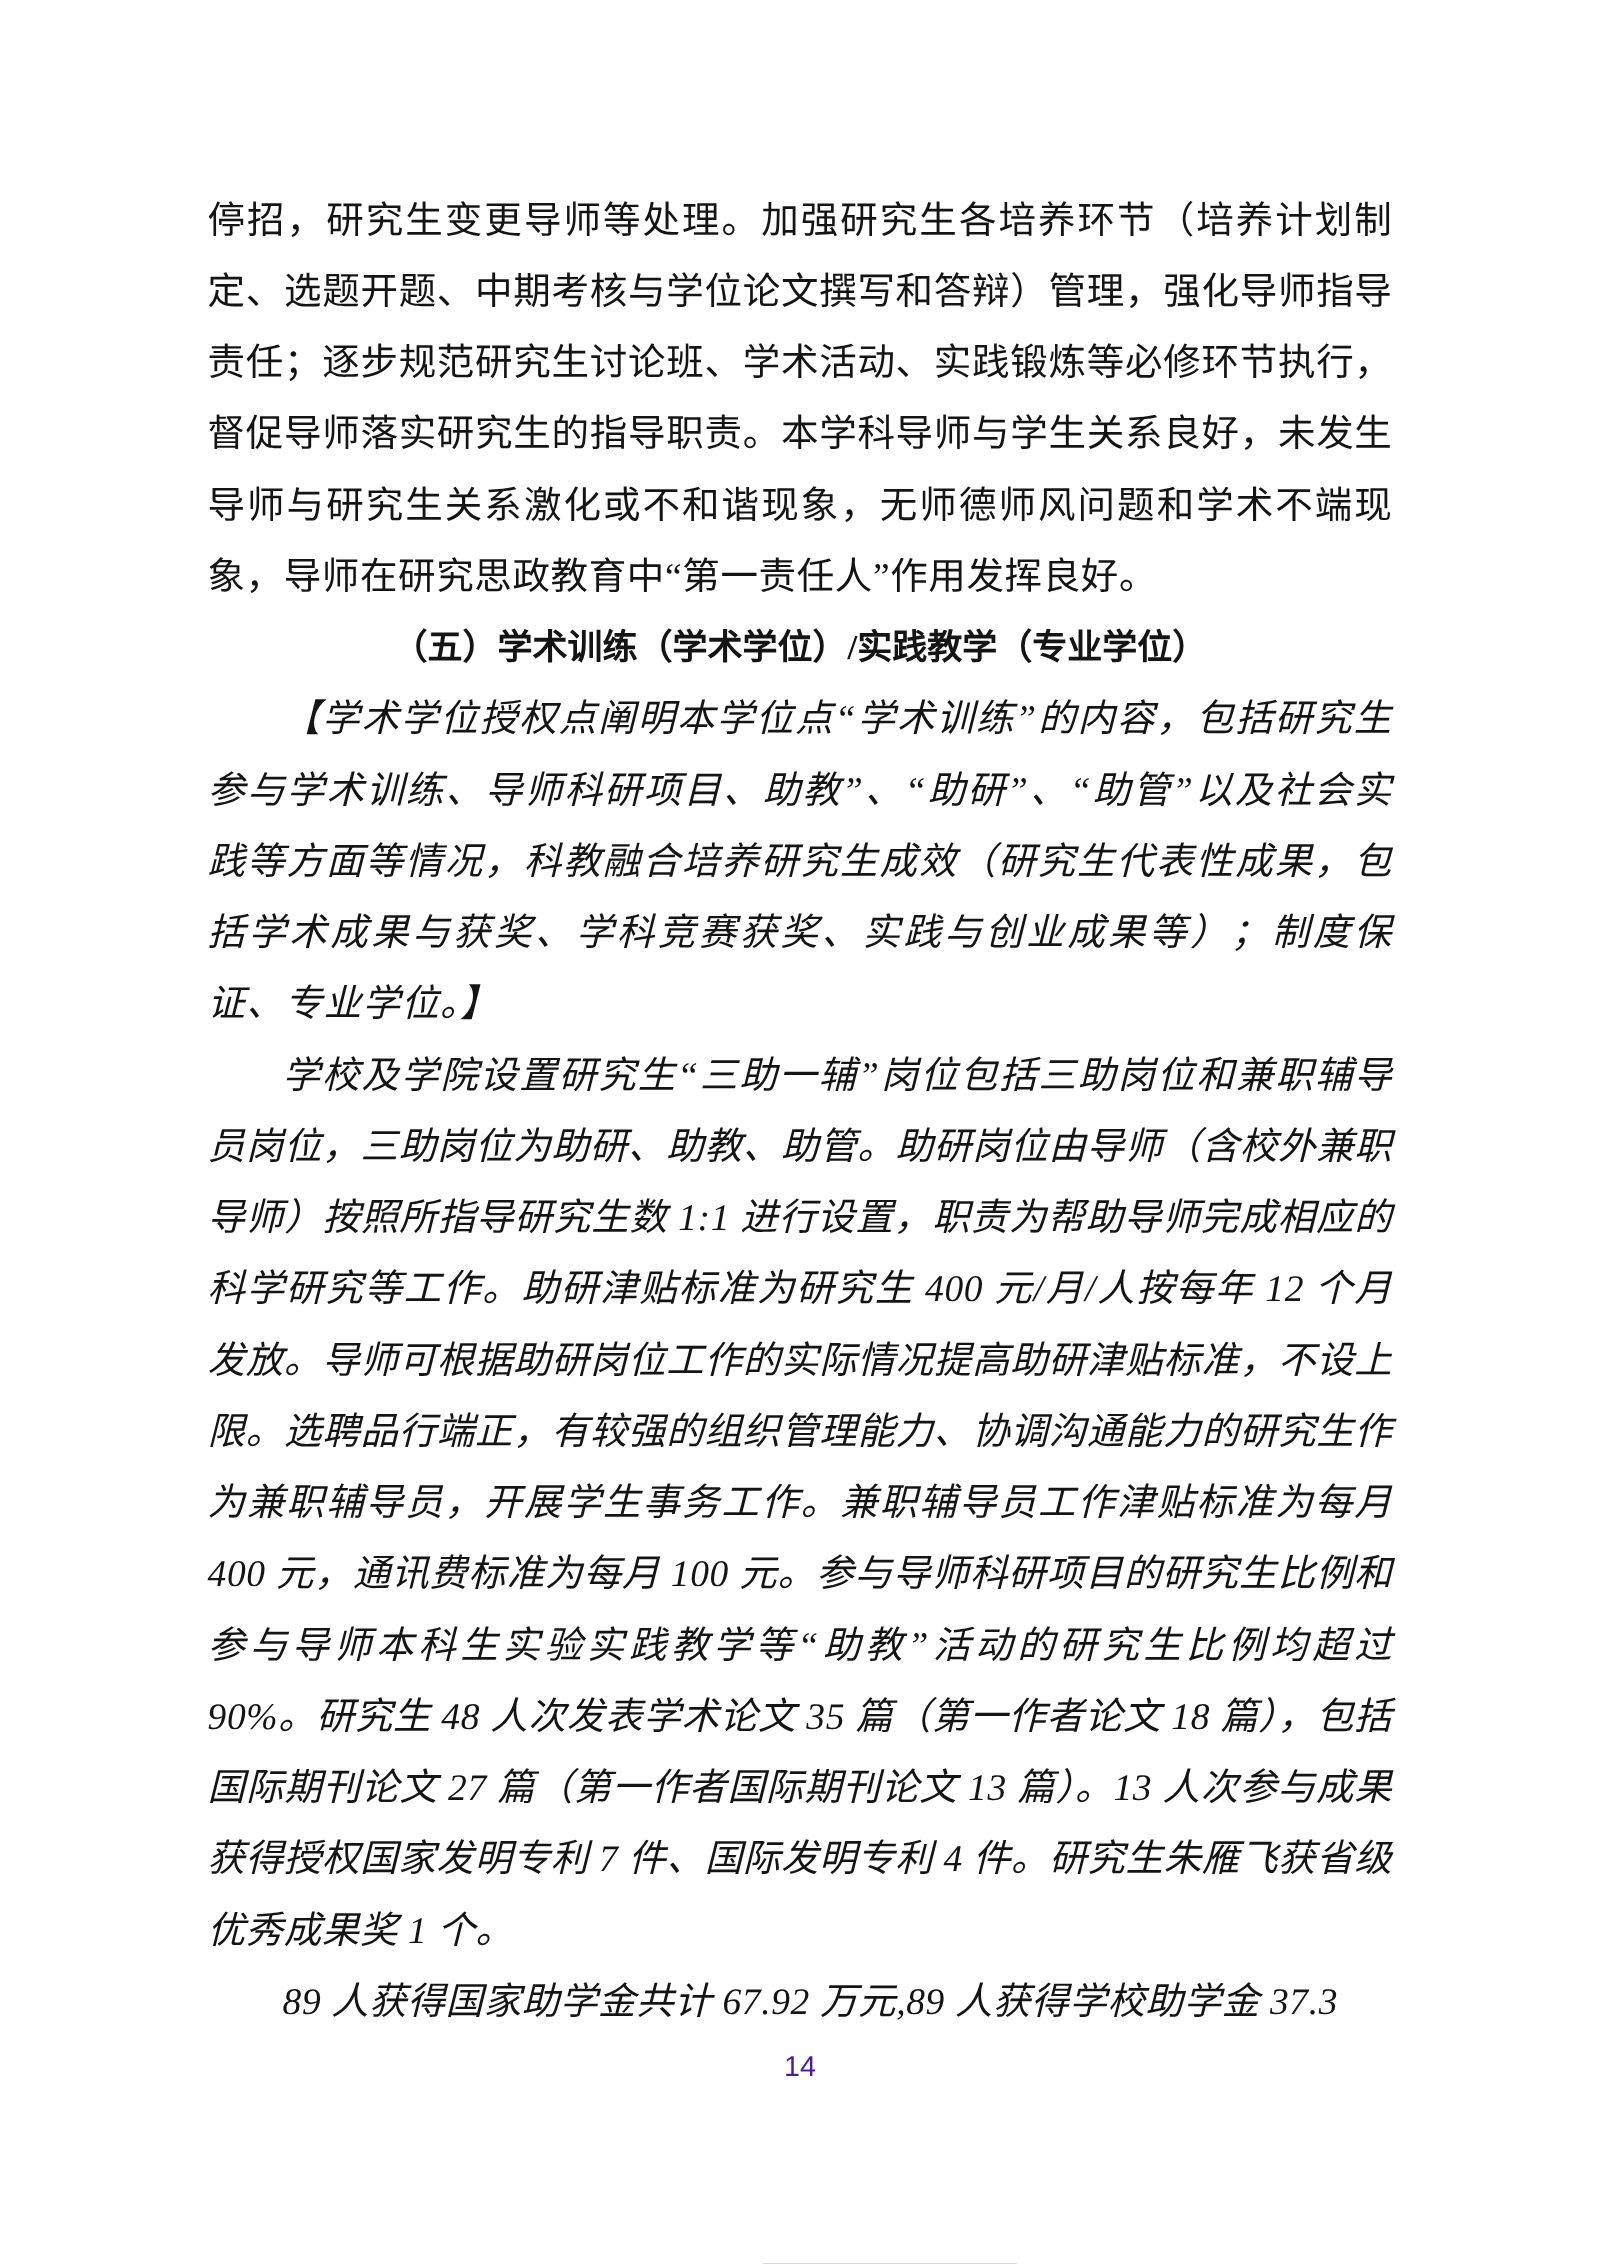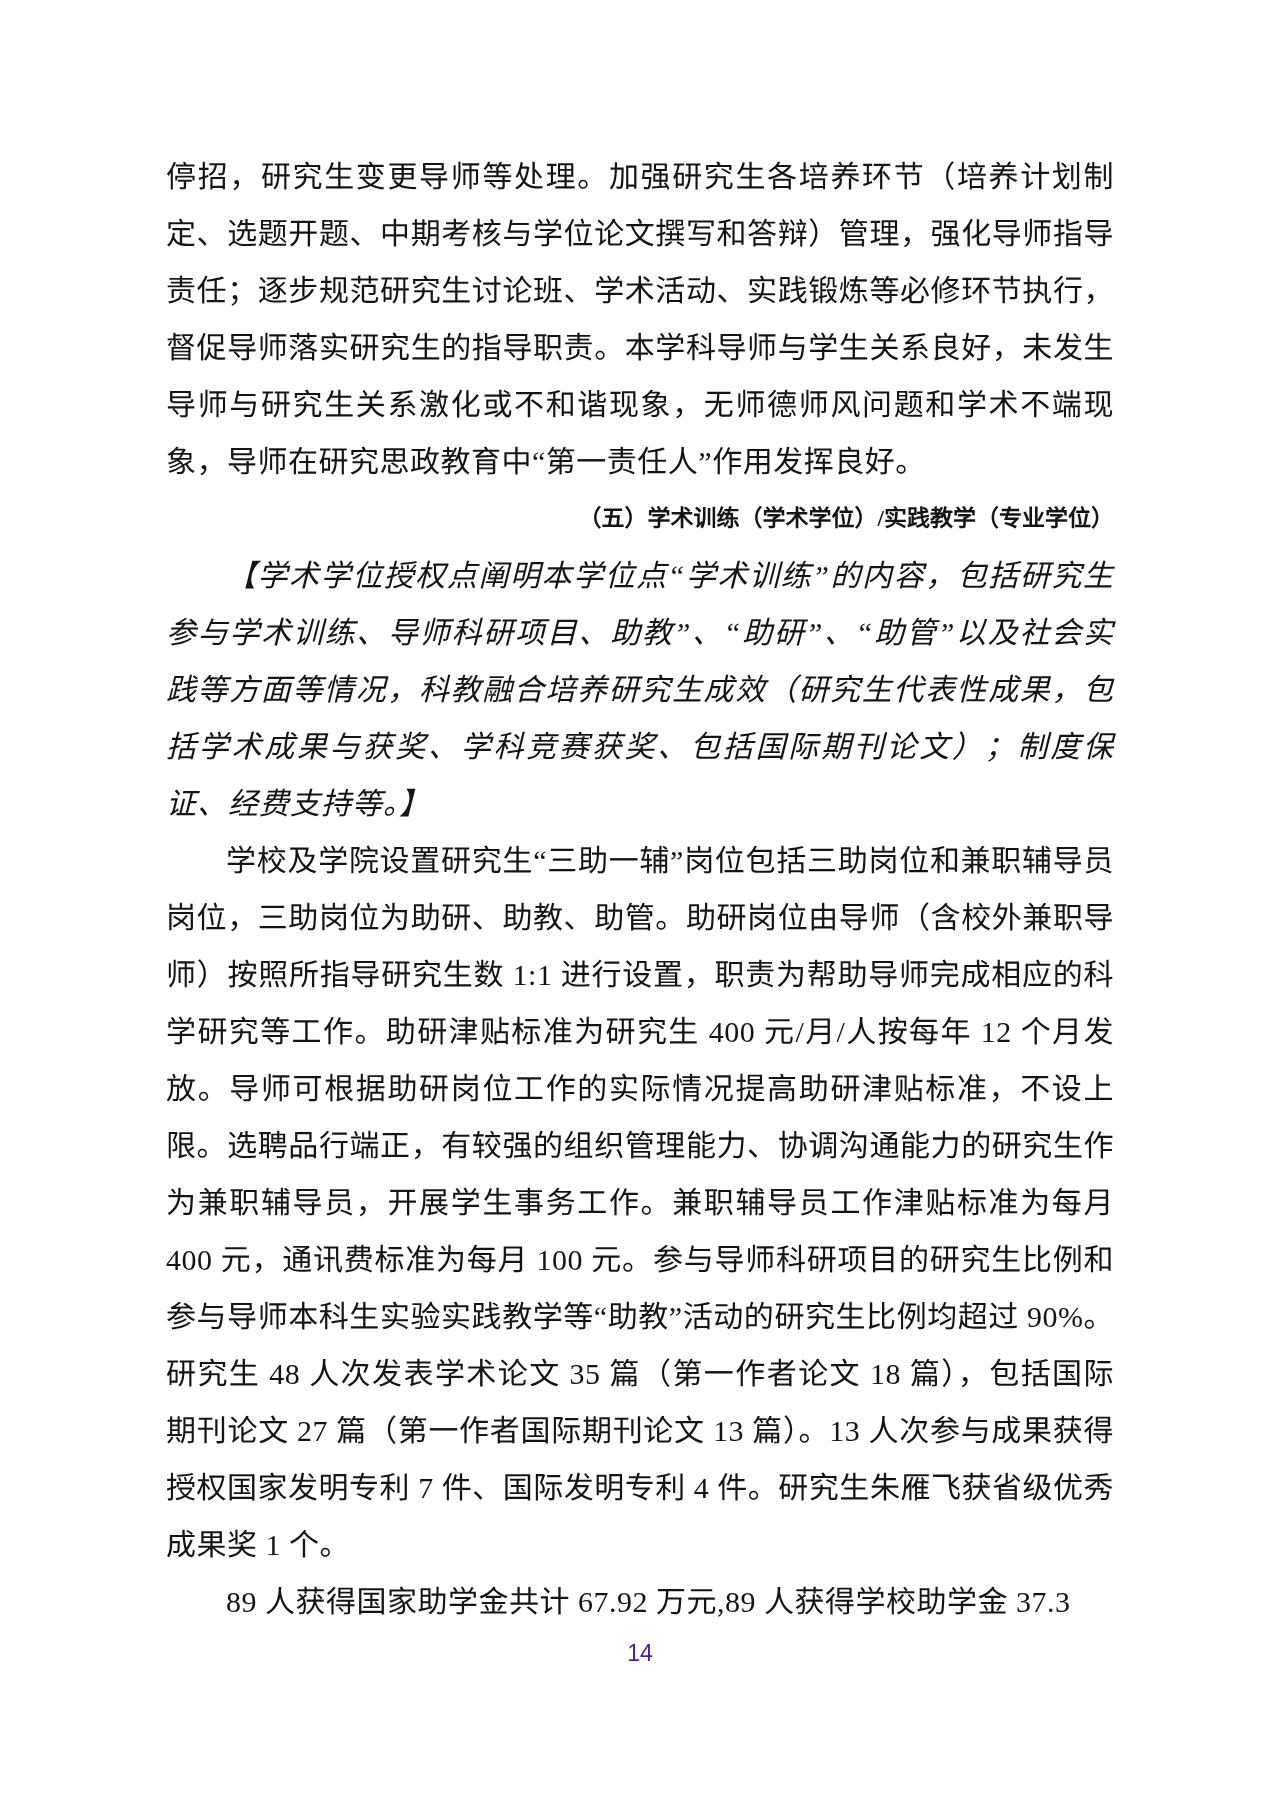--- a/index.html
+++ b/index.html
@@ -26,27 +26,28 @@
   p.body-para {
     margin: 0;
     font-size: 30px;
     line-height: 57px;
     text-align: justify;
     text-justify: inter-ideograph;
     letter-spacing: 0.5px;
   }
   p.indent2 {
     text-indent: 2em;
+    font-style: italic;
   }
   h2.section-heading {
     margin: 0;
-    font-size: 23px;
+    font-size: 28px;
     line-height: 57px;
     font-weight: bold;
-    text-align: right;
+    text-align: center;
     white-space: nowrap;
   }
   p.kai-note {
     margin: 0;
     font-size: 30px;
     line-height: 57px;
     text-align: justify;
     text-justify: inter-ideograph;
     text-indent: 2em;
     font-style: italic;         
@@ -67,21 +68,21 @@
 </head>
 <body>
 
 <div class="page">
   <div class="content">
 
     <p class="body-para">停招，研究生变更导师等处理。加强研究生各培养环节（培养计划制定、选题开题、中期考核与学位论文撰写和答辩）管理，强化导师指导责任；逐步规范研究生讨论班、学术活动、实践锻炼等必修环节执行，督促导师落实研究生的指导职责。本学科导师与学生关系良好，未发生导师与研究生关系激化或不和谐现象，无师德师风问题和学术不端现象，导师在研究思政教育中“第一责任人”作用发挥良好。</p>
 
     <h2 class="section-heading">（五）学术训练（学术学位）/实践教学（专业学位）</h2>
 
-    <p class="kai-note">【学术学位授权点阐明本学位点“学术训练”的内容，包括研究生参与学术训练、导师科研项目、助教”、“助研”、“助管”以及社会实践等方面等情况，科教融合培养研究生成效（研究生代表性成果，包括学术成果与获奖、学科竞赛获奖、包括国际期刊论文）；制度保证、经费支持等。】</p>
+    <p class="kai-note">【学术学位授权点阐明本学位点“学术训练”的内容，包括研究生参与学术训练、导师科研项目、助教”、“助研”、“助管”以及社会实践等方面等情况，科教融合培养研究生成效（研究生代表性成果，包括学术成果与获奖、学科竞赛获奖、实践与创业成果等）；制度保证、专业学位。】</p>
 
     <p class="body-para indent2">学校及学院设置研究生“三助一辅”岗位包括三助岗位和兼职辅导员岗位，三助岗位为助研、助教、助管。助研岗位由导师（含校外兼职导师）按照所指导研究生数 1:1 进行设置，职责为帮助导师完成相应的科学研究等工作。助研津贴标准为研究生 400 元/月/人按每年 12 个月发放。导师可根据助研岗位工作的实际情况提高助研津贴标准，不设上限。选聘品行端正，有较强的组织管理能力、协调沟通能力的研究生作为兼职辅导员，开展学生事务工作。兼职辅导员工作津贴标准为每月 400 元，通讯费标准为每月 100 元。参与导师科研项目的研究生比例和参与导师本科生实验实践教学等“助教”活动的研究生比例均超过 90%。研究生 48 人次发表学术论文 35 篇（第一作者论文 18 篇），包括国际期刊论文 27 篇（第一作者国际期刊论文 13 篇）。13 人次参与成果获得授权国家发明专利 7 件、国际发明专利 4 件。研究生朱雁飞获省级优秀成果奖 1 个。</p>
 
     <p class="body-para indent2">89 人获得国家助学金共计 67.92 万元,89 人获得学校助学金 37.3</p>
 
   </div>
 
   <div class="page-number">14</div>
 </div>
 

